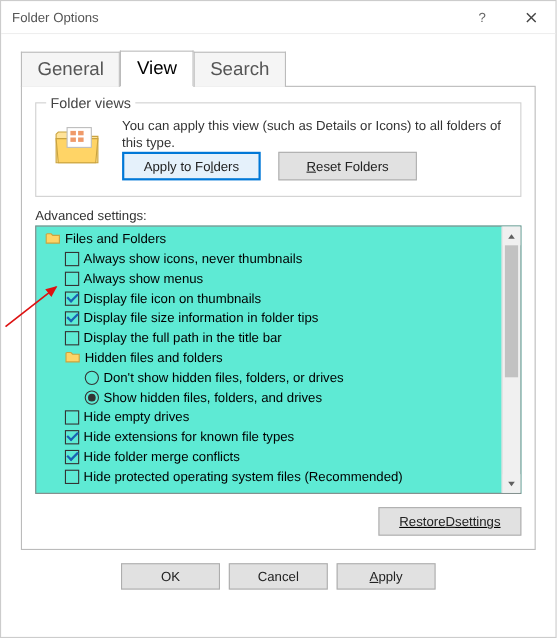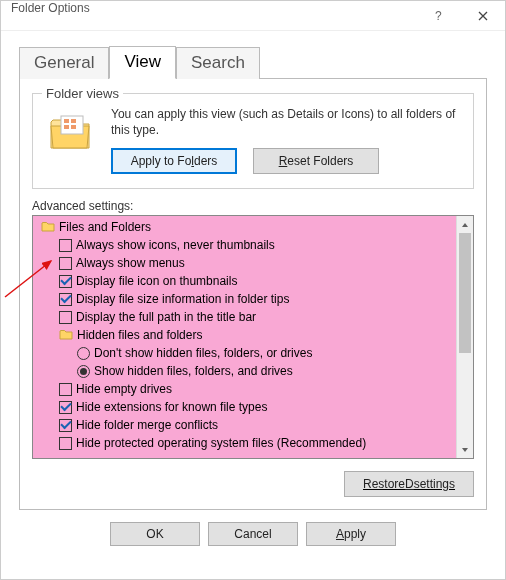--- a/index.html
+++ b/index.html
@@ -15,21 +15,21 @@
     height: 580px;
     border: 1px solid #ccc;
     background: #fff;
     position: relative;
     display: flex;
     flex-direction: column;
   }
   .titlebar {
     height: 30px;
     display: flex;
-    align-items: flex-start;
+    align-items: center;
     padding-left: 10px;
     border-bottom: 1px solid #eee;
   }
   .titlebar .title {
     flex: 1;
     color: #555;
     font-size: 12px;
   }
   .titlebar .ctl {
     width: 44px;
@@ -104,21 +104,20 @@
     align-items: center;
     justify-content: center;
   }
   .fv-text {
     color: #333;
     line-height: 1.35;
   }
   .fv-buttons {
     display: flex;
     gap: 16px;
-    margin-top: 10px;
   }
   .btn {
     min-width: 126px;
     height: 26px;
     border: 1px solid #adadad;
     background: #e1e1e1;
     color: #222;
     font-size: 12px;
     display: inline-flex;
     align-items: center;
@@ -131,21 +130,21 @@
     background: #e5f1fb;
   }
   .adv-label {
     margin: 10px 0 2px 0;
     color: #333;
   }
   .adv-box {
     border: 1px solid #888;
     height: 244px;
     display: flex;
-    background: #f9a8d4;
+    background: #5eead4;
   }
   .adv-list {
     flex: 1;
     overflow: hidden;
     padding: 2px 4px;
   }
   .adv-scroll {
     width: 17px;
     border-left: 1px solid #ddd;
     background: #f0f0f0;

